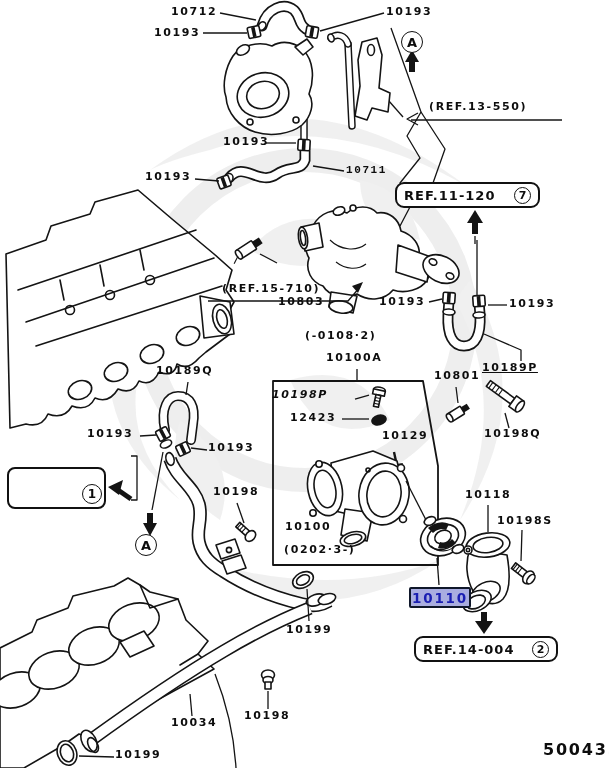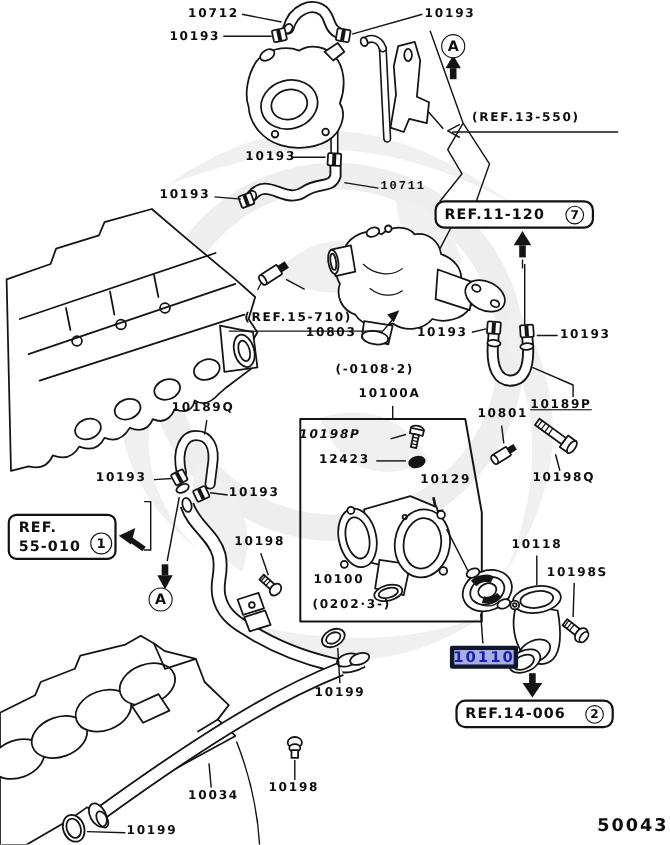--- a/index.html
+++ b/index.html
@@ -391,32 +391,28 @@
 <div class="lbl" style="left:244px;top:710px;">10198</div>
 <div class="lbl" style="left:115px;top:749px;">10199</div>
 <div class="lbl code" style="left:497px;top:742px;">500435</div>
 
 <div class="refbox" style="left:395px;top:182px;width:145px;height:26px;">
   <span>REF.11-120</span>
   <span class="circnum">7</span>
 </div>
 
 <div class="refbox ref55" style="left:7px;top:467px;width:99px;height:42px;">
-  <span class="r55lines">
-    <span>REF.</span>
-    <span>55-010</span>
-  </span>
   <span class="circnum c55">1</span>
 </div>
 
 <div class="refbox" style="left:414px;top:636px;width:144px;height:26px;">
-  <span>REF.14-006</span>
+  <span>REF.14-004</span>
   <span class="circnum">2</span>
 </div>
 
 <div class="marker" style="left:401px;top:31px;">A</div>
 <div class="marker" style="left:135px;top:534px;">A</div>
 
 <div class="hlwrap" style="left:409px;top:587px;width:62px;height:21px;">
-  <div class="highlight" style="background:#a9ade0;border:4px solid #0f172a;color:#1a1eb2">10110</div>
+  <div class="highlight" style="background:#a9ade0;border:2px solid #0f172a;color:#1a1eb2">10110</div>
 </div>
 
 </div>
 
 </body></html>

